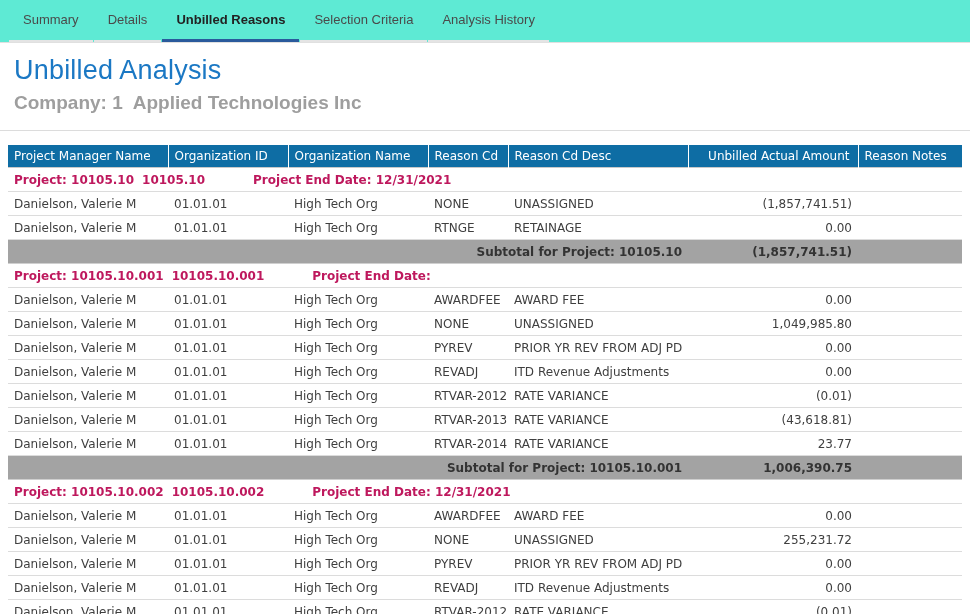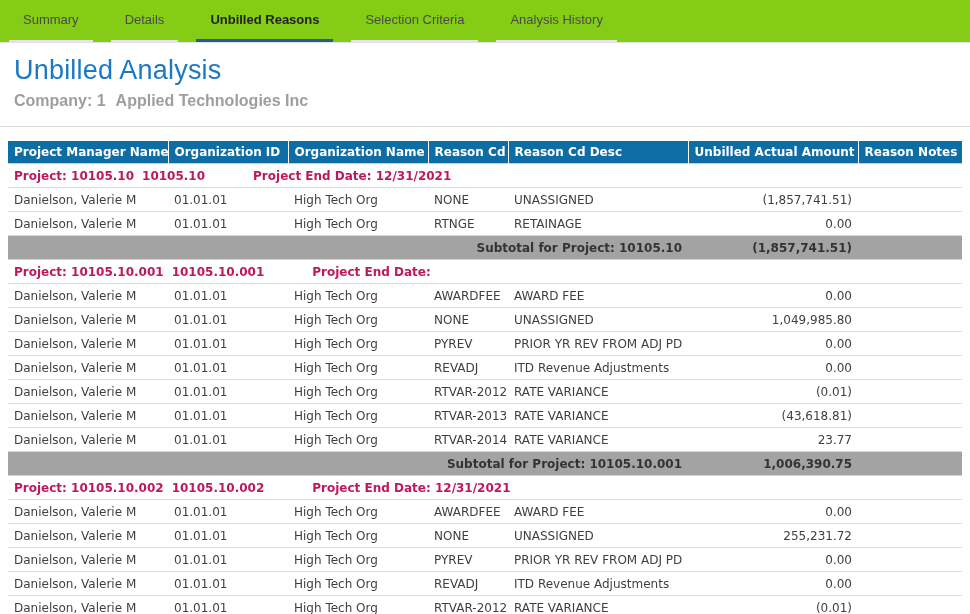--- a/index.html
+++ b/index.html
@@ -8,61 +8,61 @@
     font-family:"Liberation Sans", sans-serif;
     -webkit-font-smoothing:antialiased;
   }
   :root{
     --title-blue:#1b78c4;
     --header-bg:#0e6da4;
     --tab-underline:#2a5a9c;
   }
   
   .tabbar{
-    display:flex;gap:18px;align-items:stretch;
+    display:flex;gap:1px;align-items:stretch;
     padding-left:9px;height:42px;
     border-bottom:1px solid #e0e0e0;
-    background:#84cc16;
+    background:#5eead4;
   }
   .tab{
     padding:0 14px;line-height:40px;height:40px;
     font-size:13px;color:#4a4a4a;white-space:nowrap;
     border-bottom:2px solid #e4e4e4;cursor:pointer;
   }
   .tab.active{
     font-weight:bold;color:#222222;
     border-bottom:3px solid var(--tab-underline);
     height:39px;line-height:39px;
   }
   
   .page-title{
     margin:12px 4px 0 14px;
     font-size:27px;font-weight:400;line-height:31px;
     color:var(--title-blue);
     letter-spacing:.2px;
   }
   .company-line{
     margin:6px 0 16px 14px;
-    font-size:16px;font-weight:bold;color:#9e9e9e;
+    font-size:19px;font-weight:bold;color:#9e9e9e;
     display:flex;gap:10px;
   }
   .head-divider{
     margin-top:7px;border:0;border-top:1px solid #dcdcdc;height:0;
   }
   
   table.report{
     margin:14px 0 0 8px;
     width:954px;table-layout:fixed;
     border-collapse:collapse;
     font-family:"DejaVu Sans", sans-serif;
     font-size:12px;color:#3f3f3f;
   }
   table.report th{
     background:var(--header-bg);color:#ffffff;
-    font-size:12px;font-weight:bold;text-align:left;
+    font-size:12px;font-weight:normal;text-align:left;
     padding:3px 6px;height:16px;white-space:nowrap;overflow:hidden;
     border-right:1px solid #ffffff;
   }
   table.report th:last-child{border-right:none;}
   table.report th.num{text-align:right;padding-right:8px;}
   table.report td{
     padding:2px 6px;height:19px;white-space:nowrap;overflow:hidden;
     border-bottom:1px solid #dcdcdc;vertical-align:middle;
   }
   tr.group-row td{

